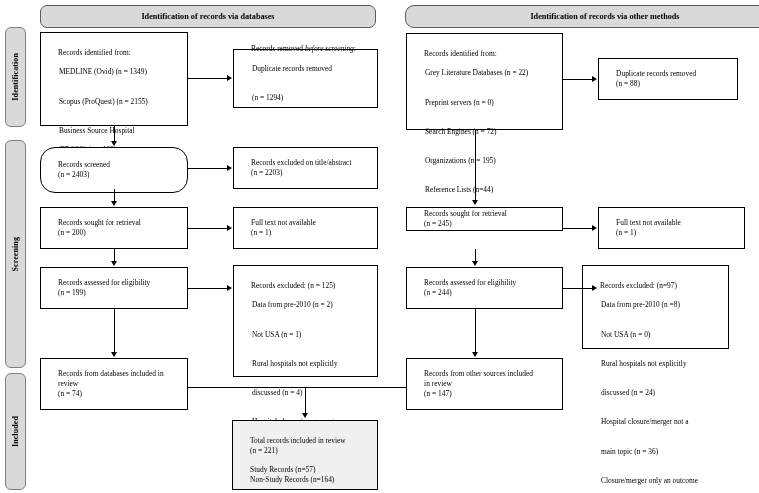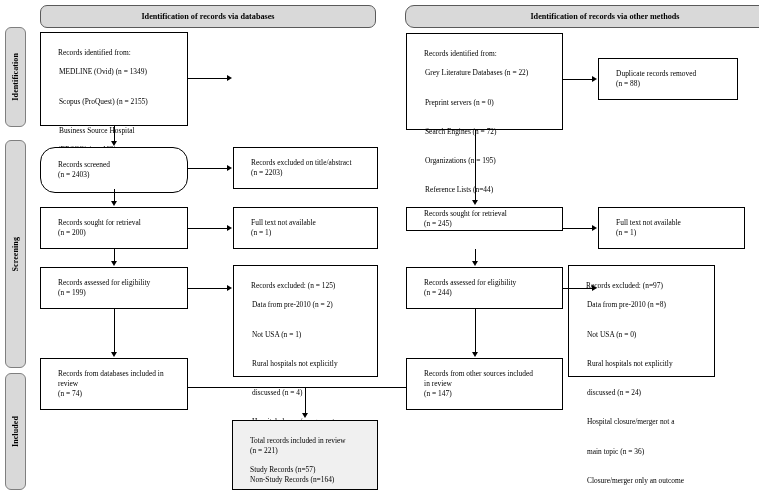--- a/index.html
+++ b/index.html
@@ -113,20 +113,27 @@
   <div class="box" style="left:40px; top:32px; width:148px; height:94px;">
     <div class="txt top">
       <span>Records identified from:</span>
       <span class="indent">MEDLINE (Ovid) (n = 1349)</span>
       <span class="indent">Scopus (ProQuest) (n = 2155)</span>
       <span class="indent">Business Source Hospital</span>
       <span>(EBSCO) (n = 193)</span>
     </div>
   </div>
 
+  <div class="box" style="left:233px; top:49px; width:145px; height:59px;">
+    <div class="txt">
+      <span><span>Records removed </span><span class="ital">before screening</span><span>:</span></span>
+      <span class="indent">Duplicate records removed</span>
+      <span class="indent">(n = 1294)</span>
+    </div>
+  </div>
 
   <div class="box" style="left:40px; top:147px; width:148px; height:46px;border-radius:15px;">
     <div class="txt">
       <span>Records screened</span>
       <span>(n = 2403)</span>
     </div>
   </div>
 
   <div class="box" style="left:233px; top:147px; width:145px; height:42px;align-items:center;">
     <div class="txt">
@@ -210,21 +217,21 @@
     </div>
   </div>
 
   <div class="box" style="left:406px; top:267px; width:157px; height:42px;align-items:center;">
     <div class="txt">
       <span>Records assessed for eligibility</span>
       <span>(n = 244)</span>
     </div>
   </div>
 
-  <div class="box" style="left:568px; top:265px; width:147px; height:112px;align-items:flex-end;">
+  <div class="box" style="left:582px; top:265px; width:147px; height:84px;align-items:flex-end;">
     <div class="txt top">
       <span>Records excluded: (n=97)</span>
       <span class="indent">Data from pre-2010 (n =8)</span>
       <span class="indent">Not USA (n = 0)</span>
       <span class="indent">Rural hospitals not explicitly</span>
       <span class="indent">discussed (n = 24)</span>
       <span class="indent">Hospital closure/merger not a</span>
       <span class="indent">main topic (n = 36)</span>
       <span class="indent">Closure/merger only an outcome</span>
       

